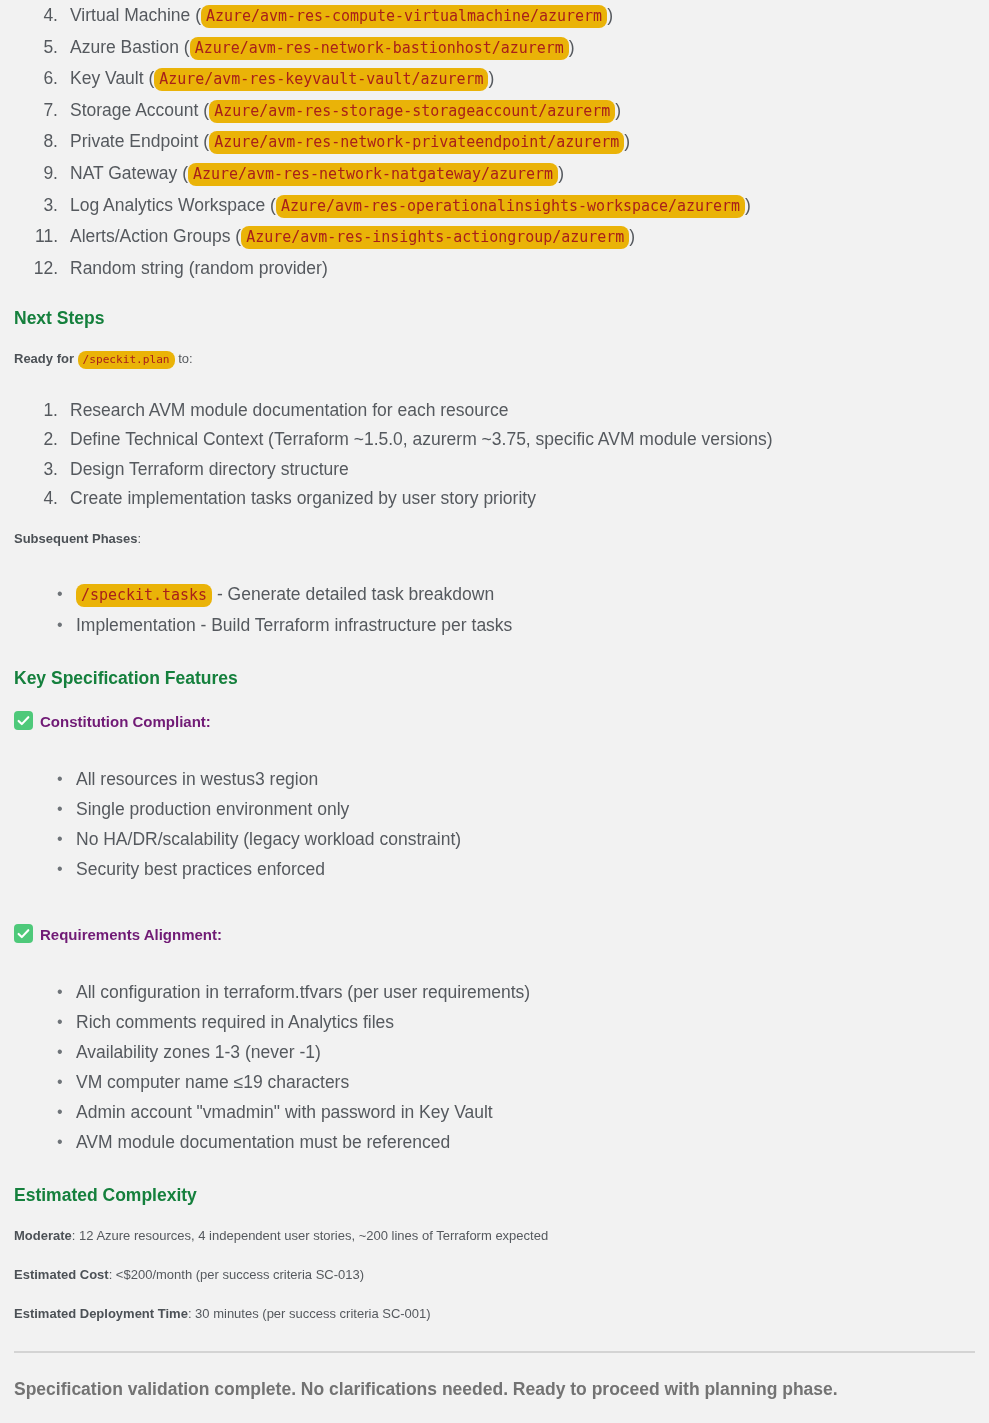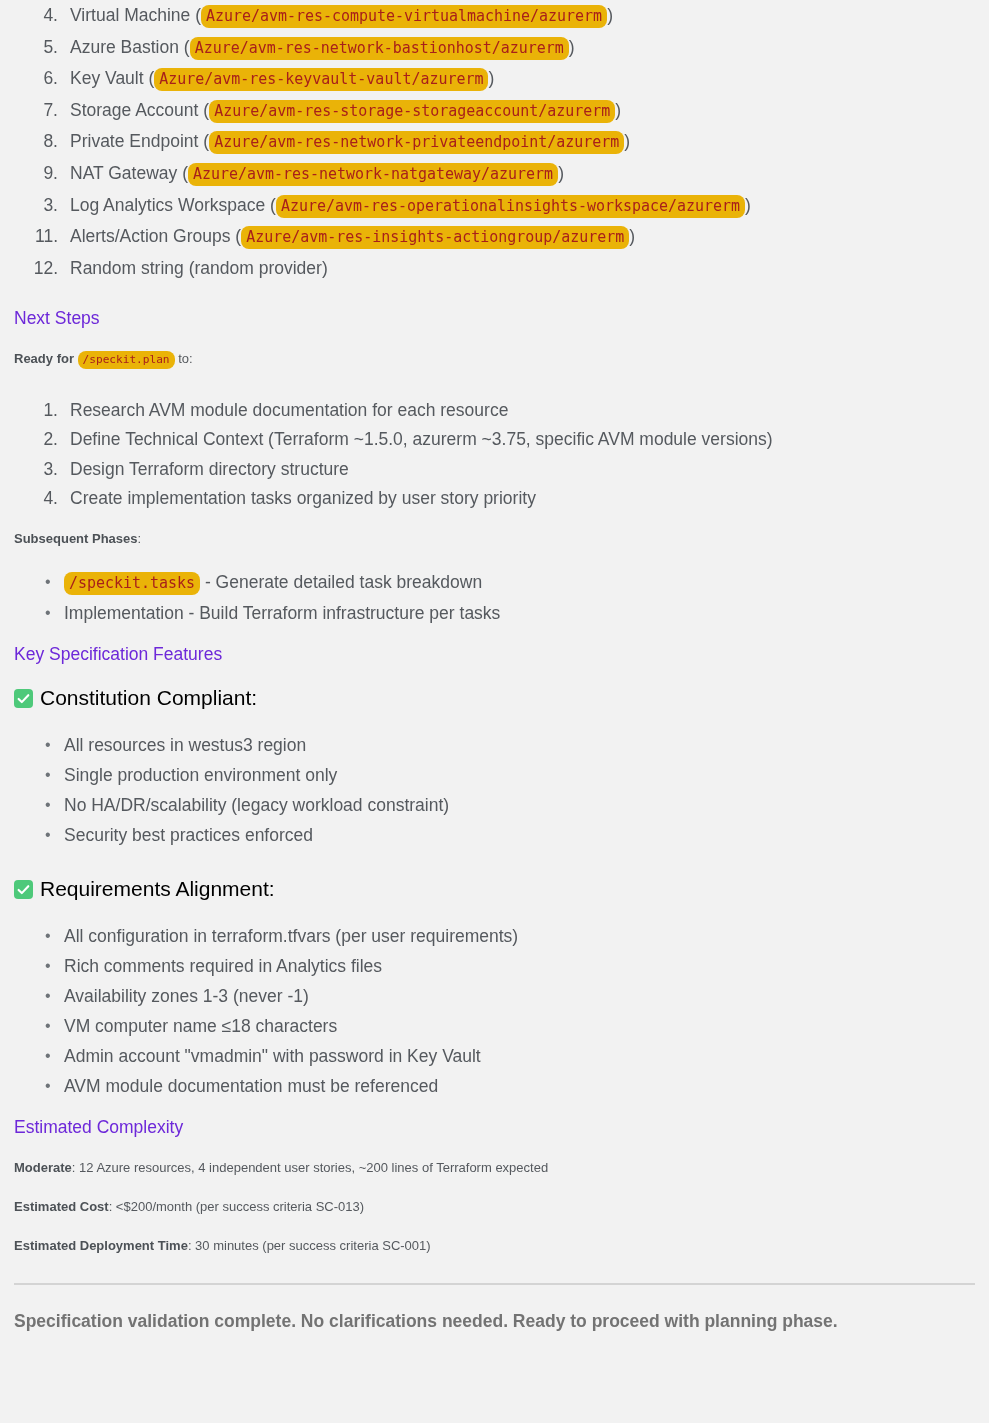--- a/index.html
+++ b/index.html
@@ -74,21 +74,21 @@
   ol.steps > li > .num {
     position: absolute;
     left: 0;
     width: 44px;
     text-align: right;
   }
 
   
   ul.bl {
     list-style: none;
-    margin: 0;
+    margin: 12px;
     padding: 0;
   }
   ul.bl > li {
     position: relative;
     padding-left: 50px;
     min-height: 30px;
     line-height: 30px;
     white-space: nowrap;
   }
   ul.bl > li::before {
@@ -96,22 +96,22 @@
     position: absolute;
     left: 31px;
     top: 0;
     color: #6e7378;
     font-size: 16px;
     line-height: 30px;
   }
 
   
   .sec-head {
-    color: #6d28d9;
-    font-weight: normal;
+    color: #15803d;
+    font-weight: bold;
     font-size: 17.5px;
     line-height: 1;
   }
 
   .para {
     font-size: 13px;
     line-height: 1;
   }
 
   
@@ -121,23 +121,23 @@
     height: 19px;
     border-radius: 4px;
     background: #4ec97a;
     position: relative;
     vertical-align: -3px;
     margin-right: 7px;
   }
   .check svg { display:block; }
 
   .chk-head {
-    font-weight: normal;
-    color: #000000;
-    font-size: 21px;
+    font-weight: bold;
+    color: #701a75;
+    font-size: 15px;
     line-height: 1;
   }
 
   hr.rule {
     border: 0;
     border-top: 2px solid #d4d4d4;
     margin: 0;
     height: 0;
     background: transparent;
   }
@@ -225,21 +225,21 @@
       </ul>
       <div style="height: 28px;"></div>
       <div class="chk-head"><span class="check"><svg width="19" height="19" viewBox="0 0 19 19" aria-hidden="true">
             <path d="M4.6 9.9 L7.8 13.1 L14.3 6.2" fill="none" stroke="#ffffff" stroke-width="2.1" stroke-linecap="round" stroke-linejoin="round"></path>
           </svg></span><span>Requirements Alignment</span><span>:</span></div>
       <div style="height: 22px;"></div>
       <ul class="bl">
         <li><span>All configuration in terraform.tfvars (per user requirements)</span></li>
         <li><span>Rich comments required in Analytics files</span></li>
         <li><span>Availability zones 1-3 (never -1)</span></li>
-        <li><span>VM computer name ≤18 characters</span></li>
+        <li><span>VM computer name ≤19 characters</span></li>
         <li><span>Admin account "vmadmin" with password in Key Vault</span></li>
         <li><span>AVM module documentation must be referenced</span></li>
       </ul>
     </div>
 
   <div class="sp-c"></div>
 
   <div class="sec-head">Estimated Complexity</div>
 
   <div class="sp-d"></div>

